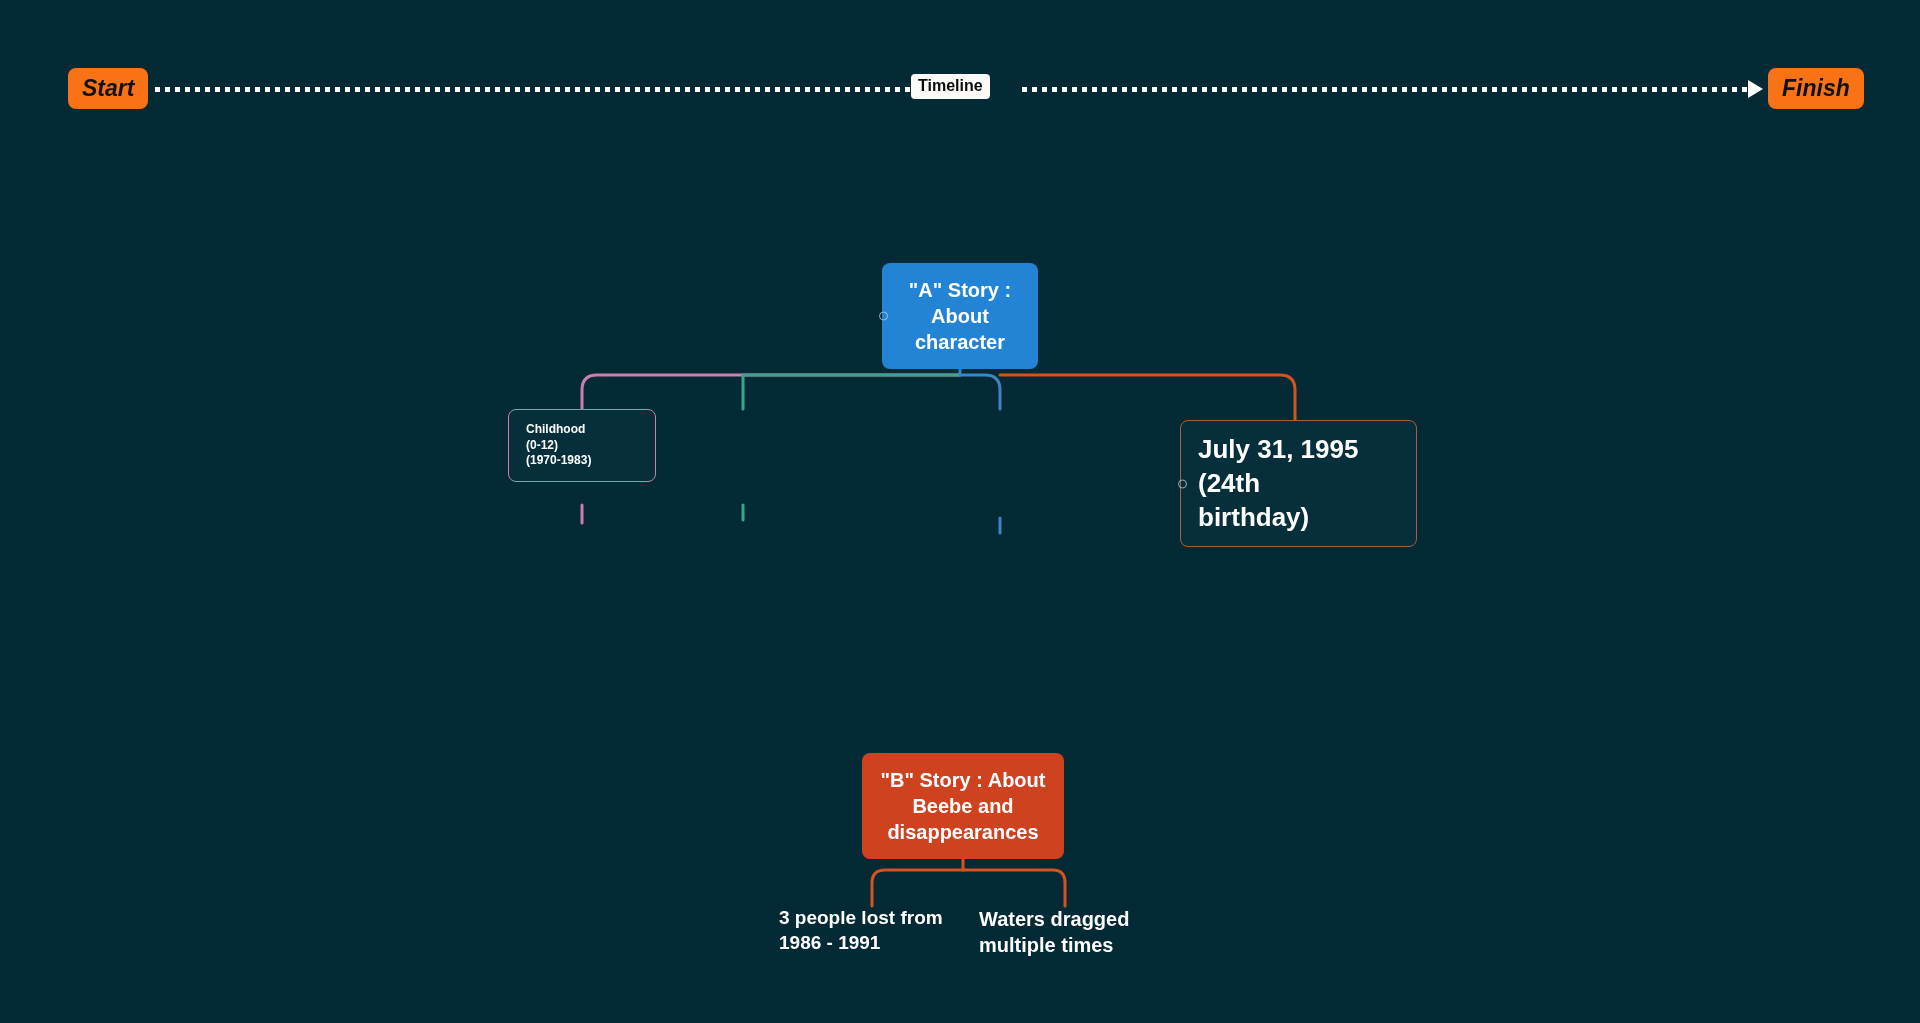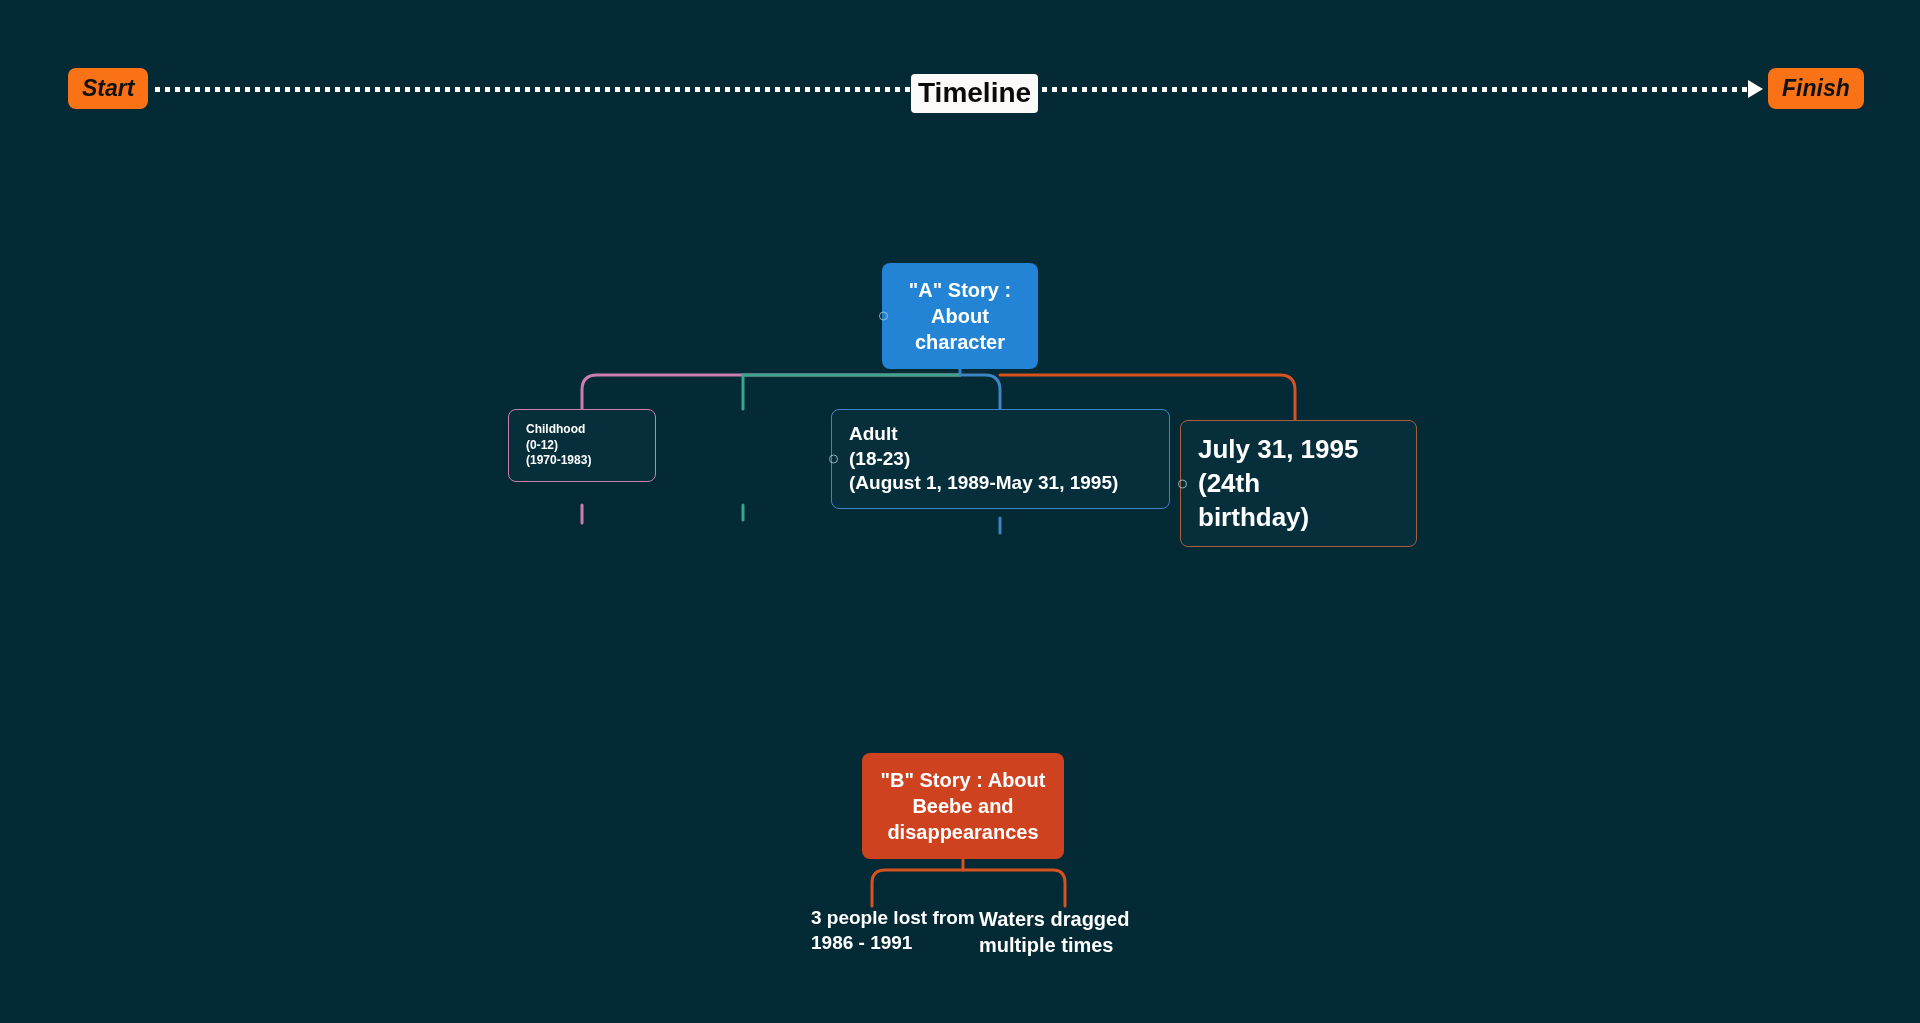--- a/index.html
+++ b/index.html
@@ -37,21 +37,21 @@
   }
   #tl-start { left: 68px;  top: 68px; }
   #tl-finish{ left: 1768px; top: 68px; }
   #tl-mid {
     position: absolute;
     left: 911px; top: 74px;
     background: #fbfaf8;
     color: #0b0b0b;
     font-weight: bold;
     font-style: normal;
-    font-size: 28px;
+    font-size: 16px;
     border-radius: 4px;
     padding: 3px 7px 4px 7px;
     line-height: 1.15;
     white-space: nowrap;
     z-index: 3;
   }
   .tl-dots {
     position: absolute;
     top: 87px;
     height: 5px;
@@ -166,21 +166,20 @@
     left: 1180px; top: 420px;
     width: 237px;
     border-color: #a8603f;
     font-size: 26px;
   }
   
   #node-b-leaf-1 {
     left: 779px; top: 906px;
     width: 190px;
     font-size: 19px;
-    margin-left: 32px;
   }
   #node-b-leaf-2 {
     left: 979px; top: 906px;
     width: 178px;
     font-size: 20px;
   }
 </style>
 </head>
 <body>
 
@@ -231,26 +230,20 @@
     <div>character</div>
   </div>
 
   <div class="node node-box" id="node-childhood">
     <div>Childhood</div>
     <div>(0-12)</div>
     <div>(1970-1983)</div>
   </div>
 
 
-  <div class="node node-box" id="node-adult">
-    <span class="bullet-dot"></span>
-    <div>Adult</div>
-    <div>(18-23)</div>
-    <div>(August 1, 1989-May 31, 1995)</div>
-  </div>
 
   <div class="node node-box" id="node-july31">
     <span class="bullet-dot"></span>
     <div>July 31, 1995 (24th</div>
     <div>birthday)</div>
   </div>
 
   <div class="node node-root" id="node-b-story">
     <div>"B" Story : About</div>
     <div>Beebe and</div>

